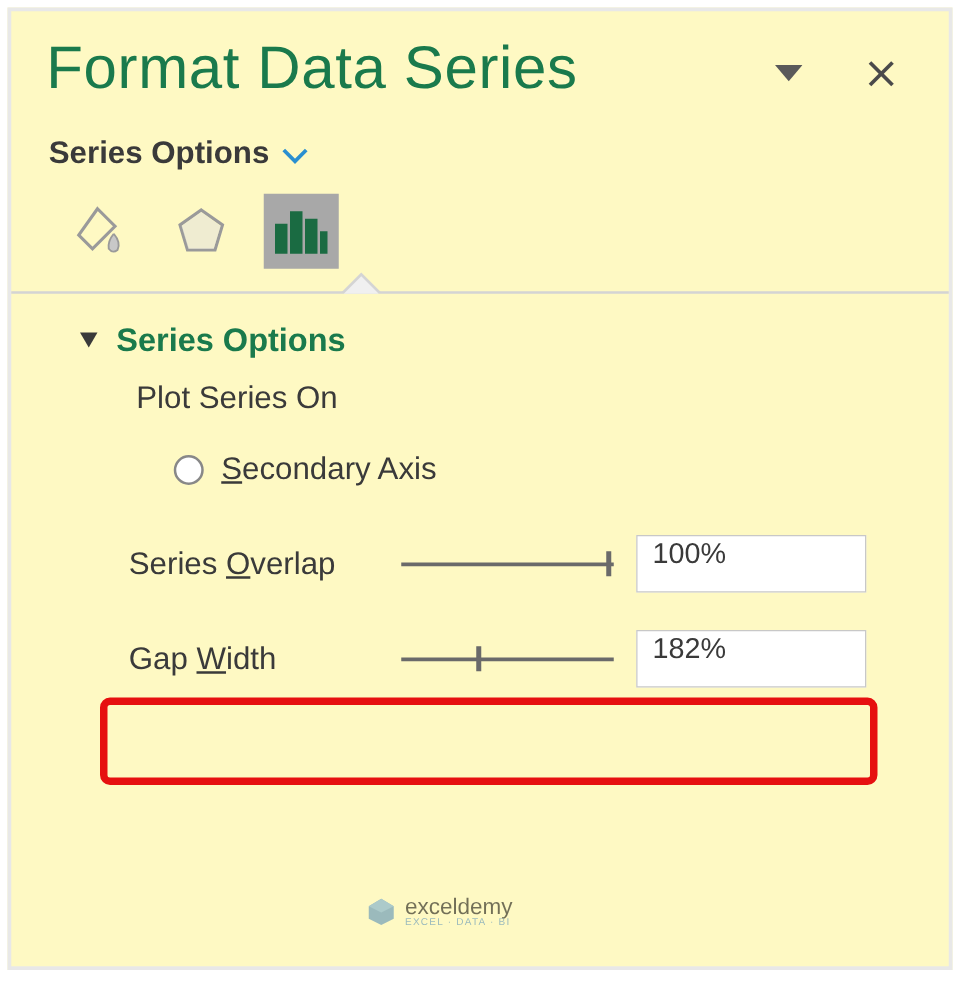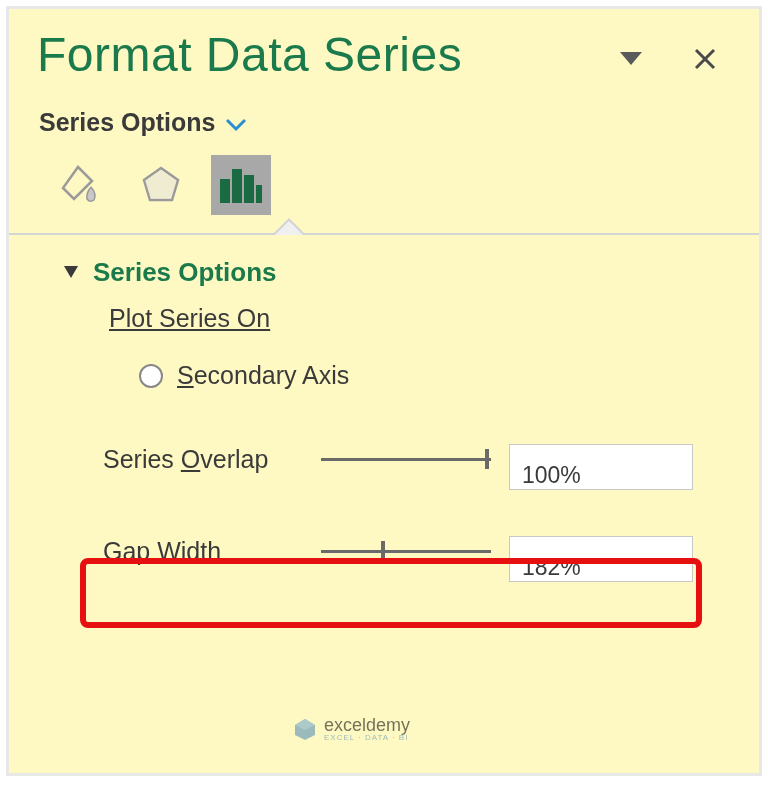--- a/index.html
+++ b/index.html
@@ -120,21 +120,20 @@
     }
     .section-title {
       font-size: 26px;
       font-weight: 700;
       color: #1a7a4c;
     }
     .sub-label {
       font-size: 25px;
       color: #3a3a3a;
       padding: 8px 0 22px 100px;
-      text-decoration: underline;
     }
     .radio-row {
       display: flex;
       align-items: center;
       padding: 6px 0 6px 130px;
       gap: 14px;
       margin-bottom: 12px;
     }
     .radio {
       width: 24px;
@@ -188,23 +187,22 @@
       top: 4px;
       width: 4px; height: 20px;
       background: #6a6a6a;
     }
     .spinner {
       width: 184px;
       height: 46px;
       background: #fff;
       border: 1px solid #c8c8c8;
       display: flex;
-      align-items: flex-end;
-      position: relative;
-      margin-top: 16px;
+      align-items: flex-start;
+      position: relative;
     }
     .spinner-val {
       font-size: 23px;
       color: #3a3a3a;
       padding-left: 12px;
       flex: 1;
       border: none;
       outline: none;
       background: transparent;
     }

